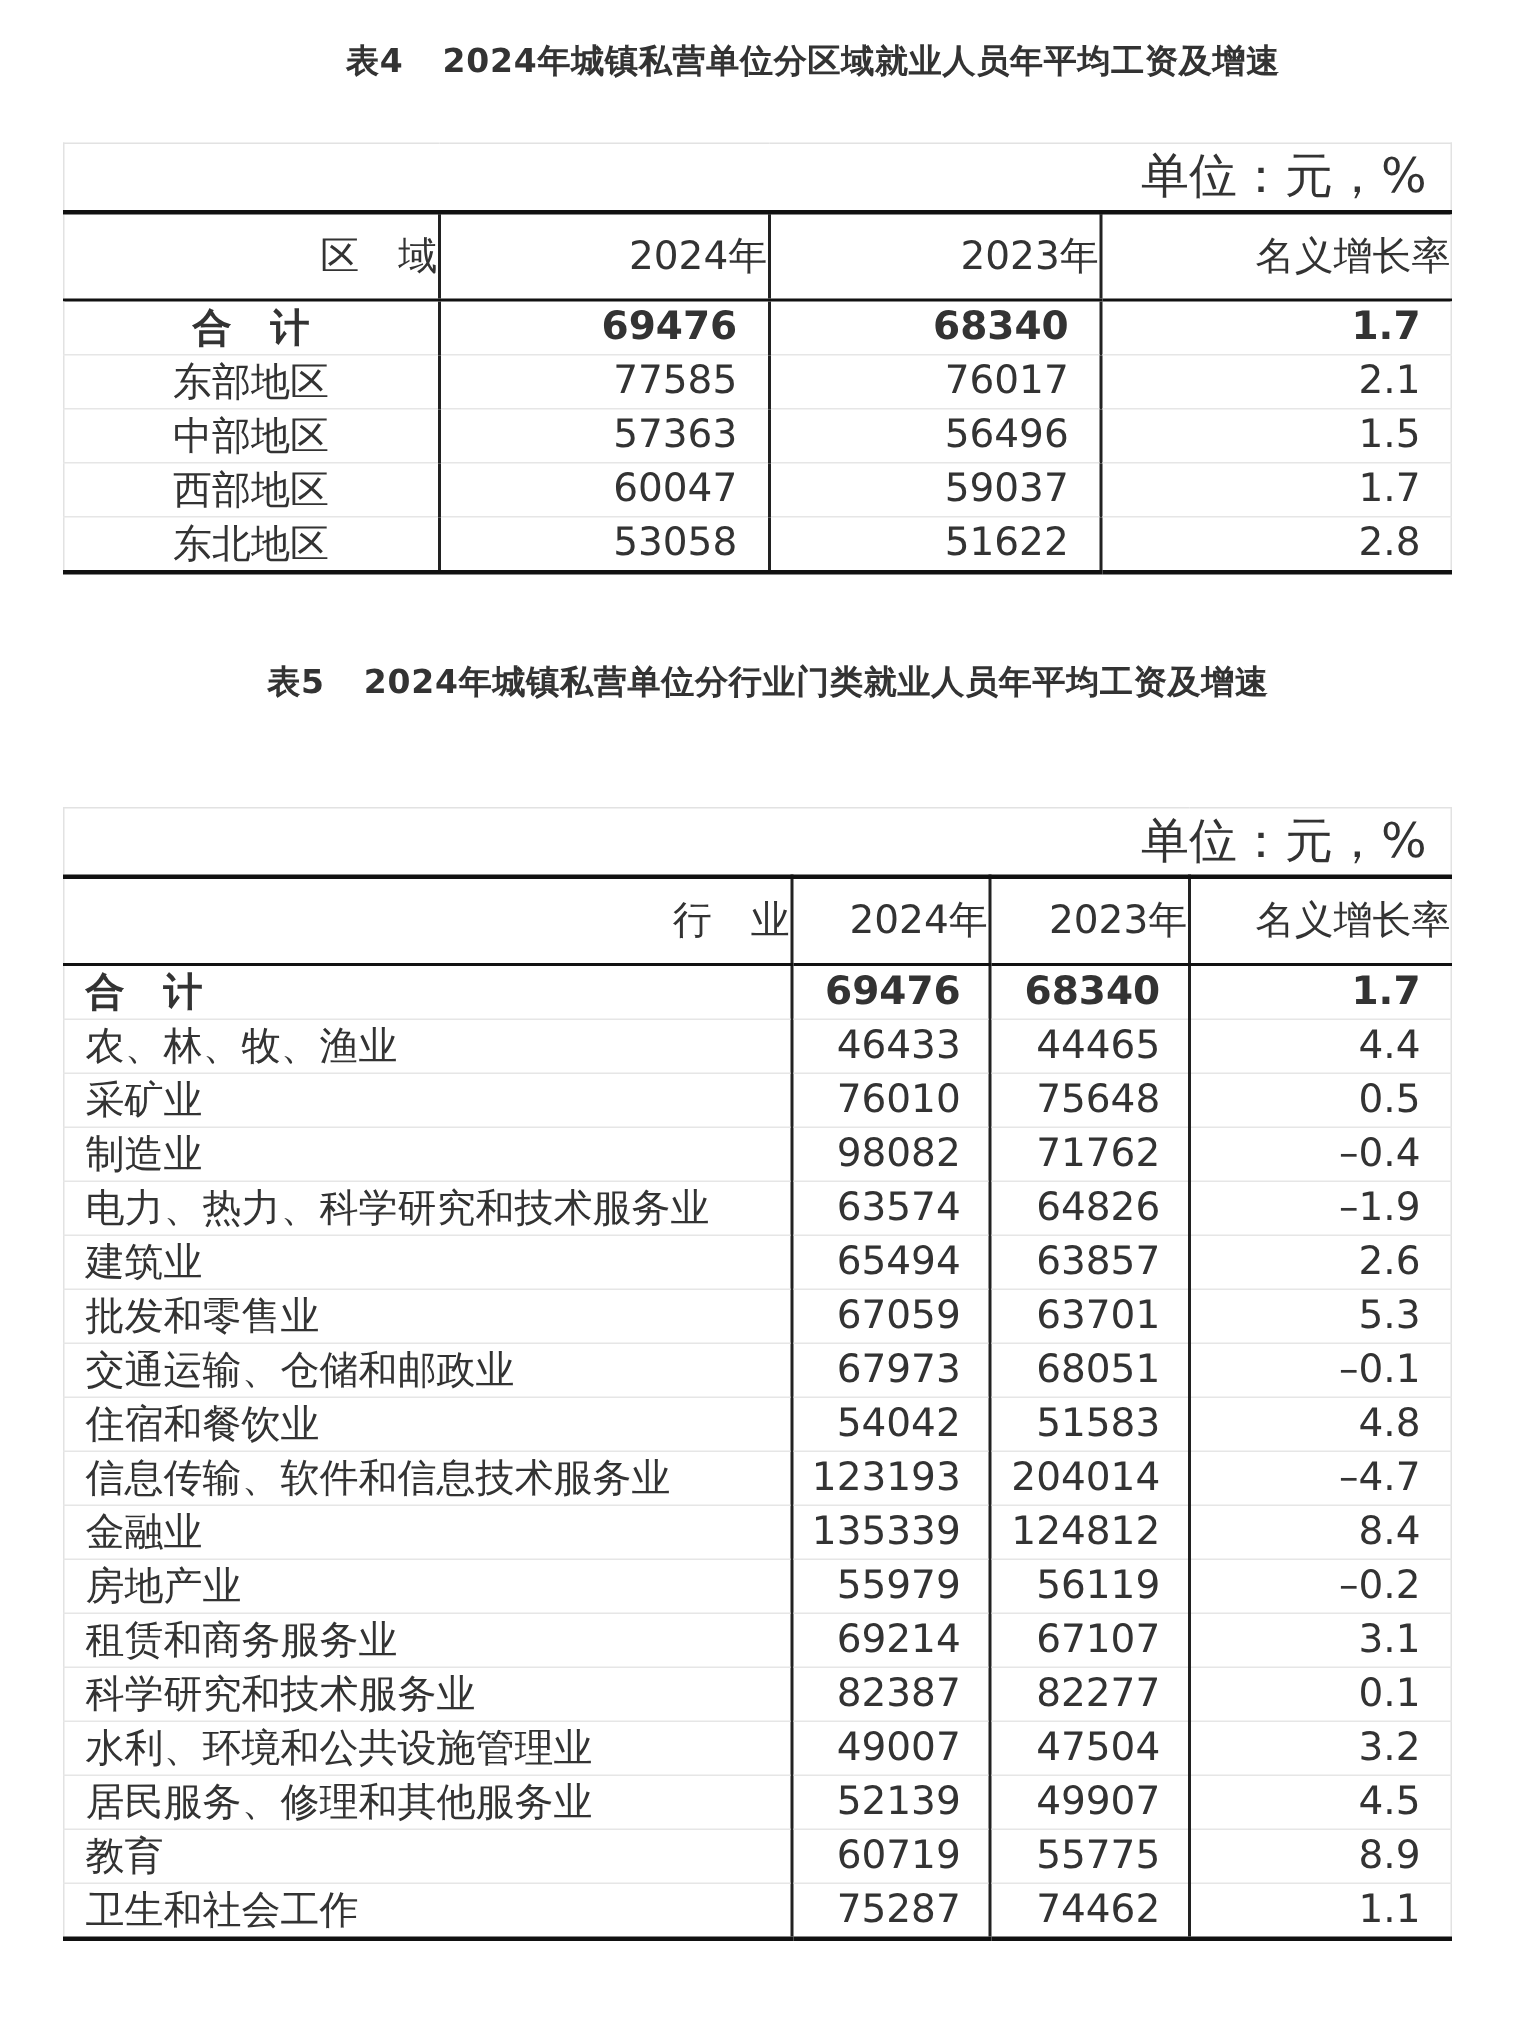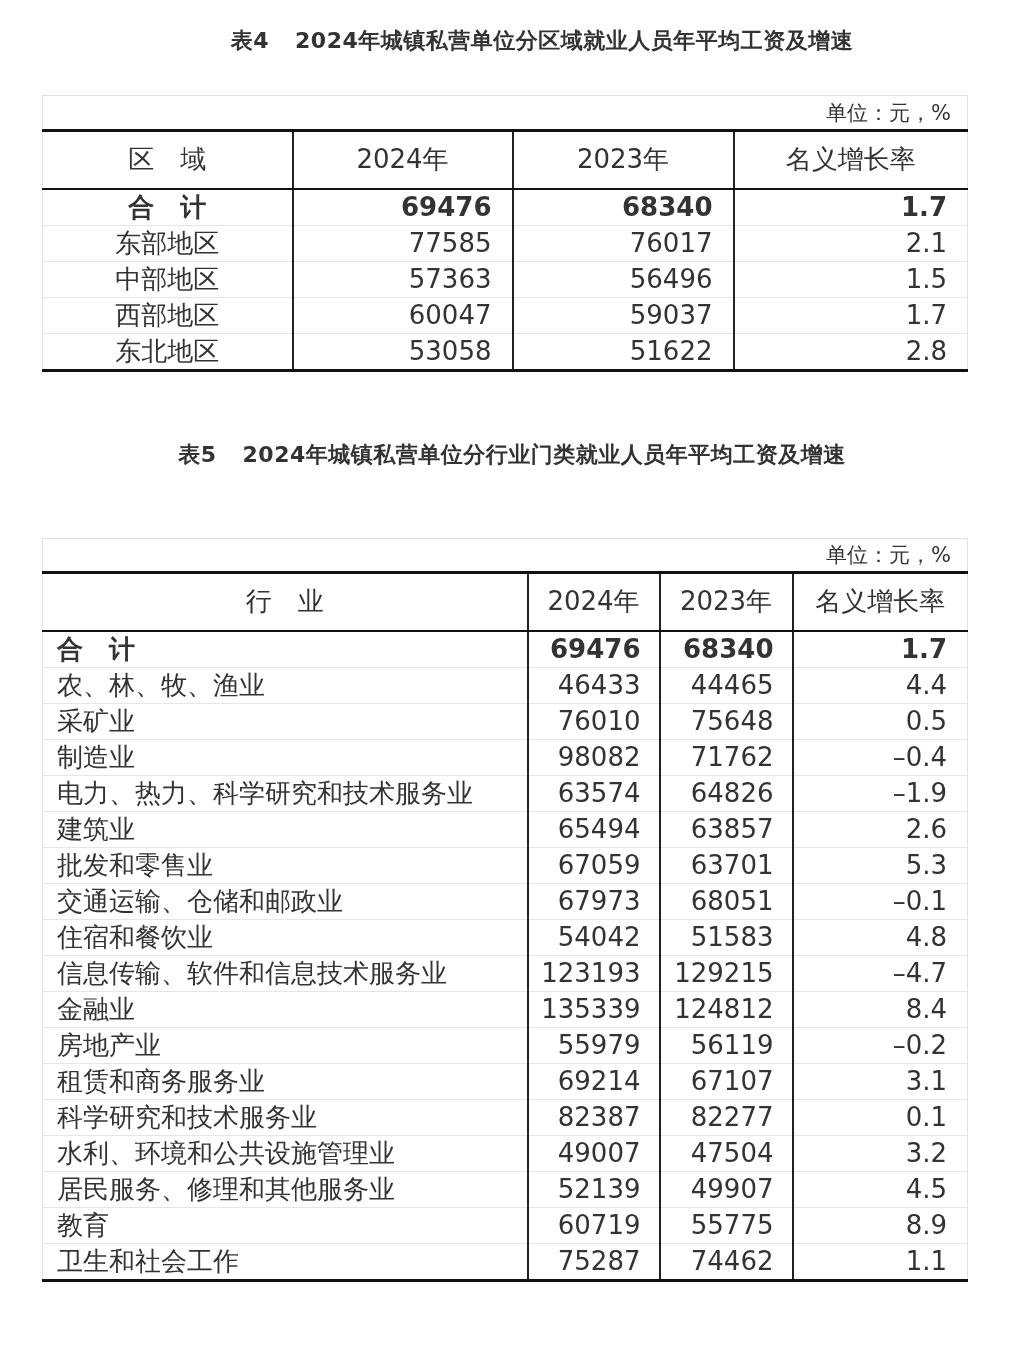--- a/index.html
+++ b/index.html
@@ -4,22 +4,22 @@
 <style>
   html, body { margin:0; padding:0; background:#ffffff; }
   body { width:1024px; height:1345px; position:relative; overflow:hidden;
          font-family:"DejaVu Sans","Liberation Sans",sans-serif; color:#333333; }
   .title { position:absolute; left:0; width:1024px; text-align:center; font-weight:bold;
            font-size:22px; color:#333; letter-spacing:0.5px; }
   .title .num { margin-right:26px; }
   table { position:absolute; border-collapse:collapse; table-layout:fixed; }
   td, th { padding:0; font-weight:normal; overflow:hidden; white-space:nowrap; }
   .unit-row td { border-top:1px solid #e2e2e2; border-left:1px solid #e2e2e2; border-right:1px solid #e2e2e2;
-                 border-bottom:3px solid #111; text-align:right; padding-right:16px; font-size:21px; }
-  .hdr th { border-bottom:2px solid #111; font-size:26px; text-align:center; }
+                 border-bottom:3px solid #111; text-align:right; padding-right:16px; font-size:32px; }
+  .hdr th { border-bottom:2px solid #111; font-size:26px; text-align:right; }
   .vl { border-left:2px solid #222; }
   .outer-l { border-left:1px solid #e2e2e2; }
   .outer-r { border-right:1px solid #e2e2e2; }
   tbody tr td { border-bottom:1px solid #e6e6e6; font-size:26px; }
   tbody tr:last-child td { border-bottom:3px solid #111; }
   .num-c { text-align:right; padding-right:20px; }
   .bold td { font-weight:bold; }
   #t4 .name { text-align:center; }
   #t5 .name { text-align:left; padding-left:14px; }
   #t5 .num-c { padding-right:18px; }
@@ -157,21 +157,21 @@
       </tr>
       <tr style="height: 34.4px;">
         <td class="name outer-l">住宿和餐饮业</td>
         <td class="vl num-c">54042</td>
         <td class="vl num-c">51583</td>
         <td class="vl num-c rate outer-r">4.8</td>
       </tr>
       <tr style="height: 34.4px;">
         <td class="name outer-l">信息传输、软件和信息技术服务业</td>
         <td class="vl num-c">123193</td>
-        <td class="vl num-c">129215</td>
+        <td class="vl num-c">204014</td>
         <td class="vl num-c rate outer-r">–4.7</td>
       </tr>
       <tr style="height: 34.4px; padding-left: 28px;">
         <td class="name outer-l">金融业</td>
         <td class="vl num-c">135339</td>
         <td class="vl num-c">124812</td>
         <td class="vl num-c rate outer-r">8.4</td>
       </tr>
       <tr style="height: 34.4px;">
         <td class="name outer-l">房地产业</td>

